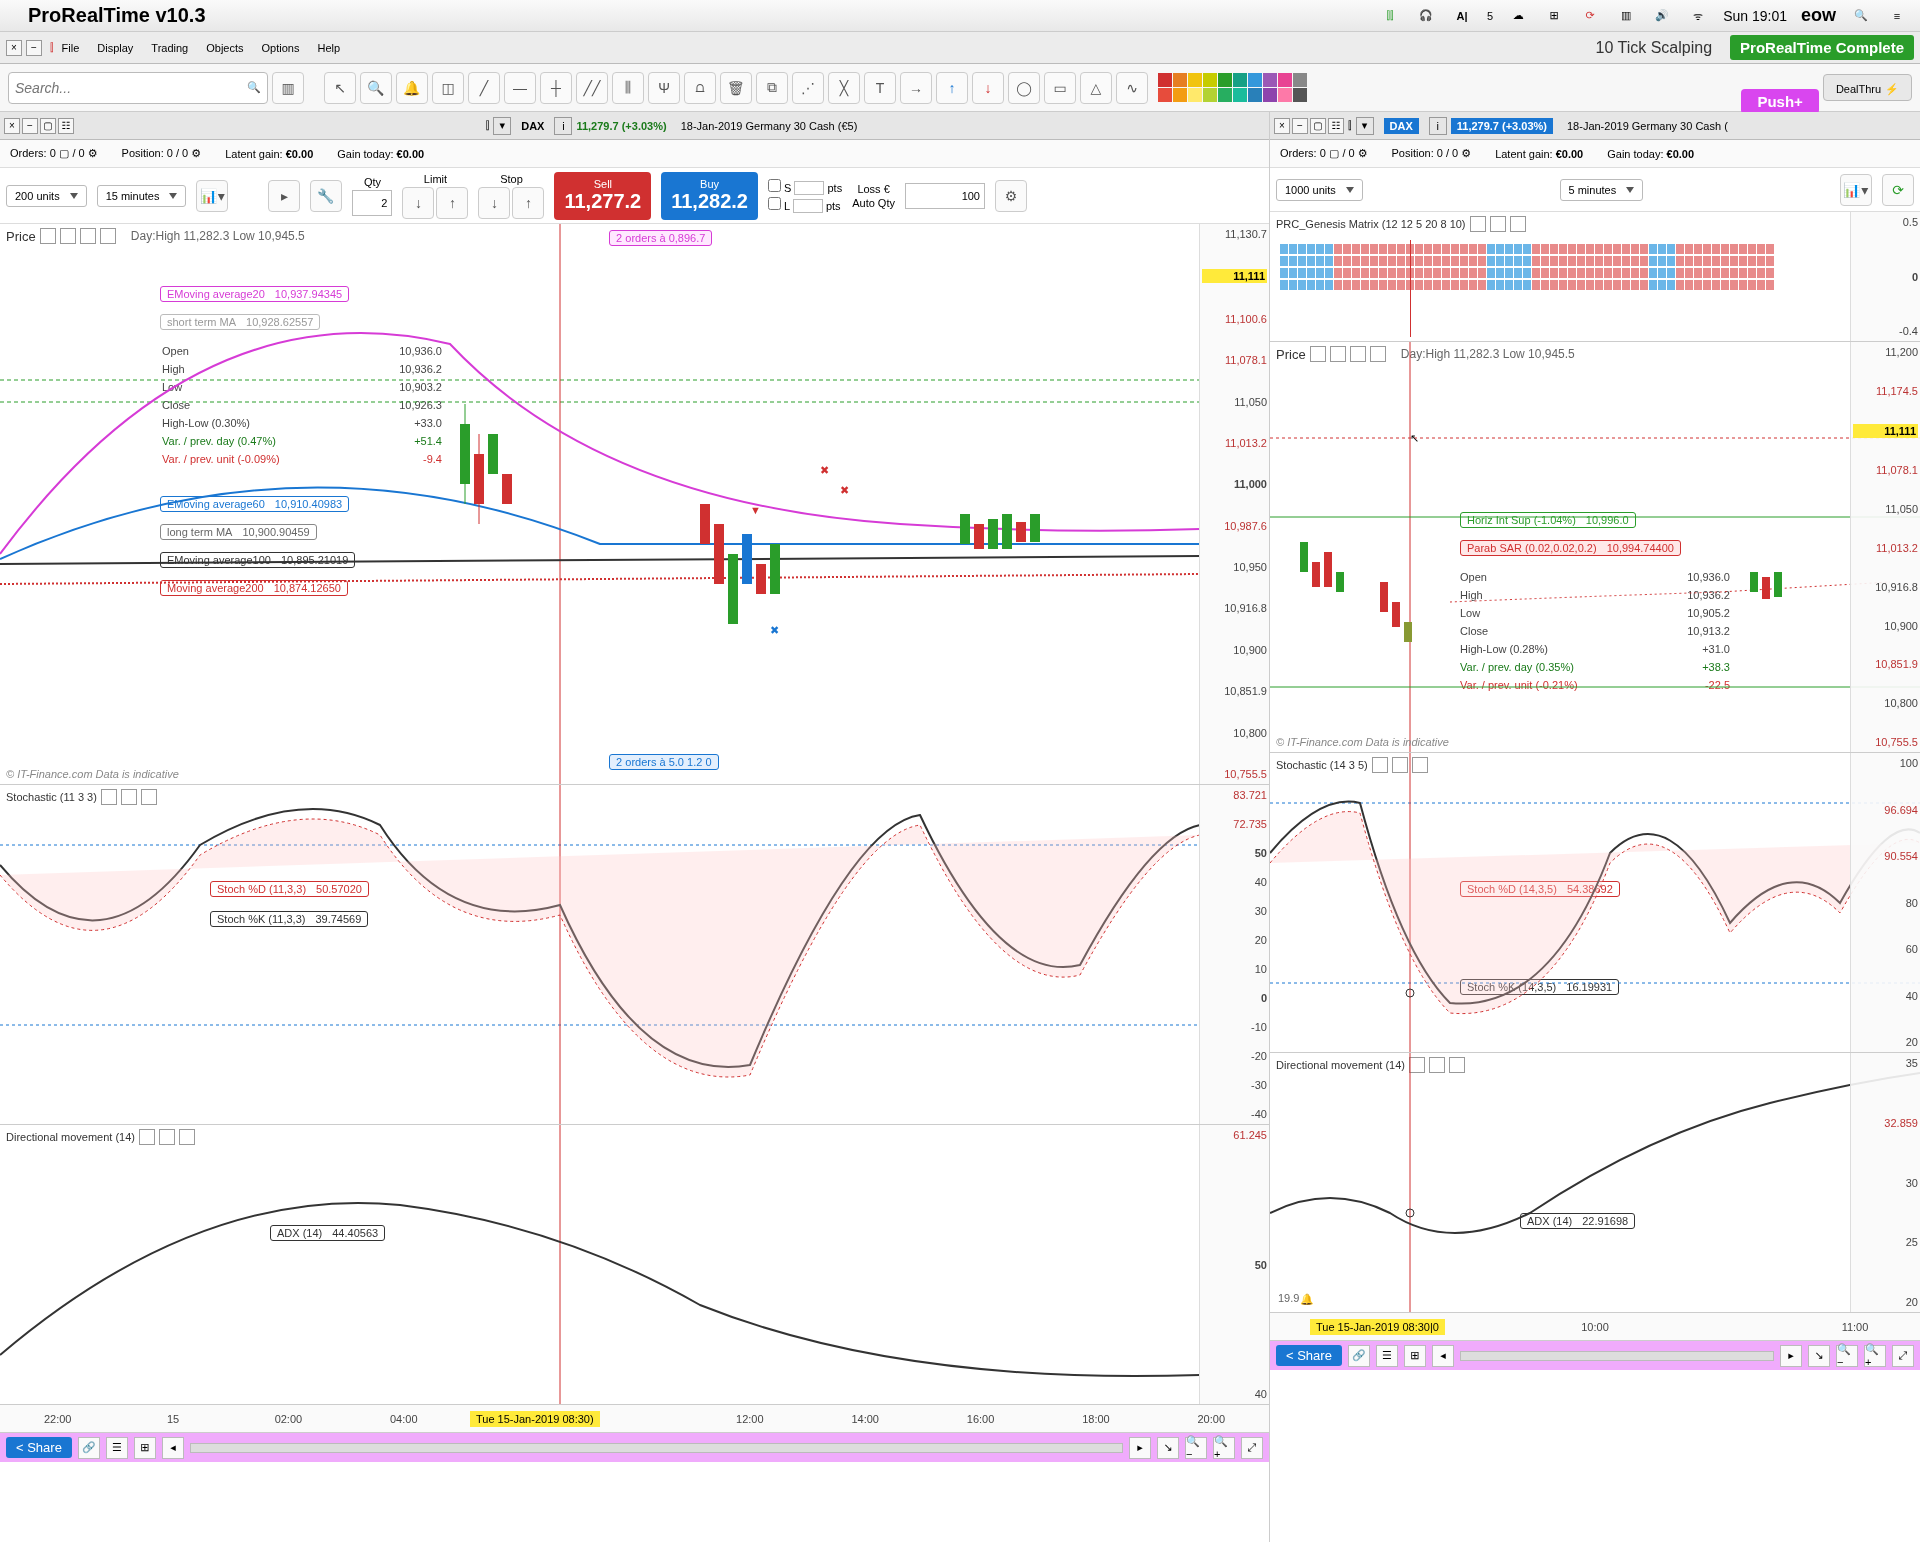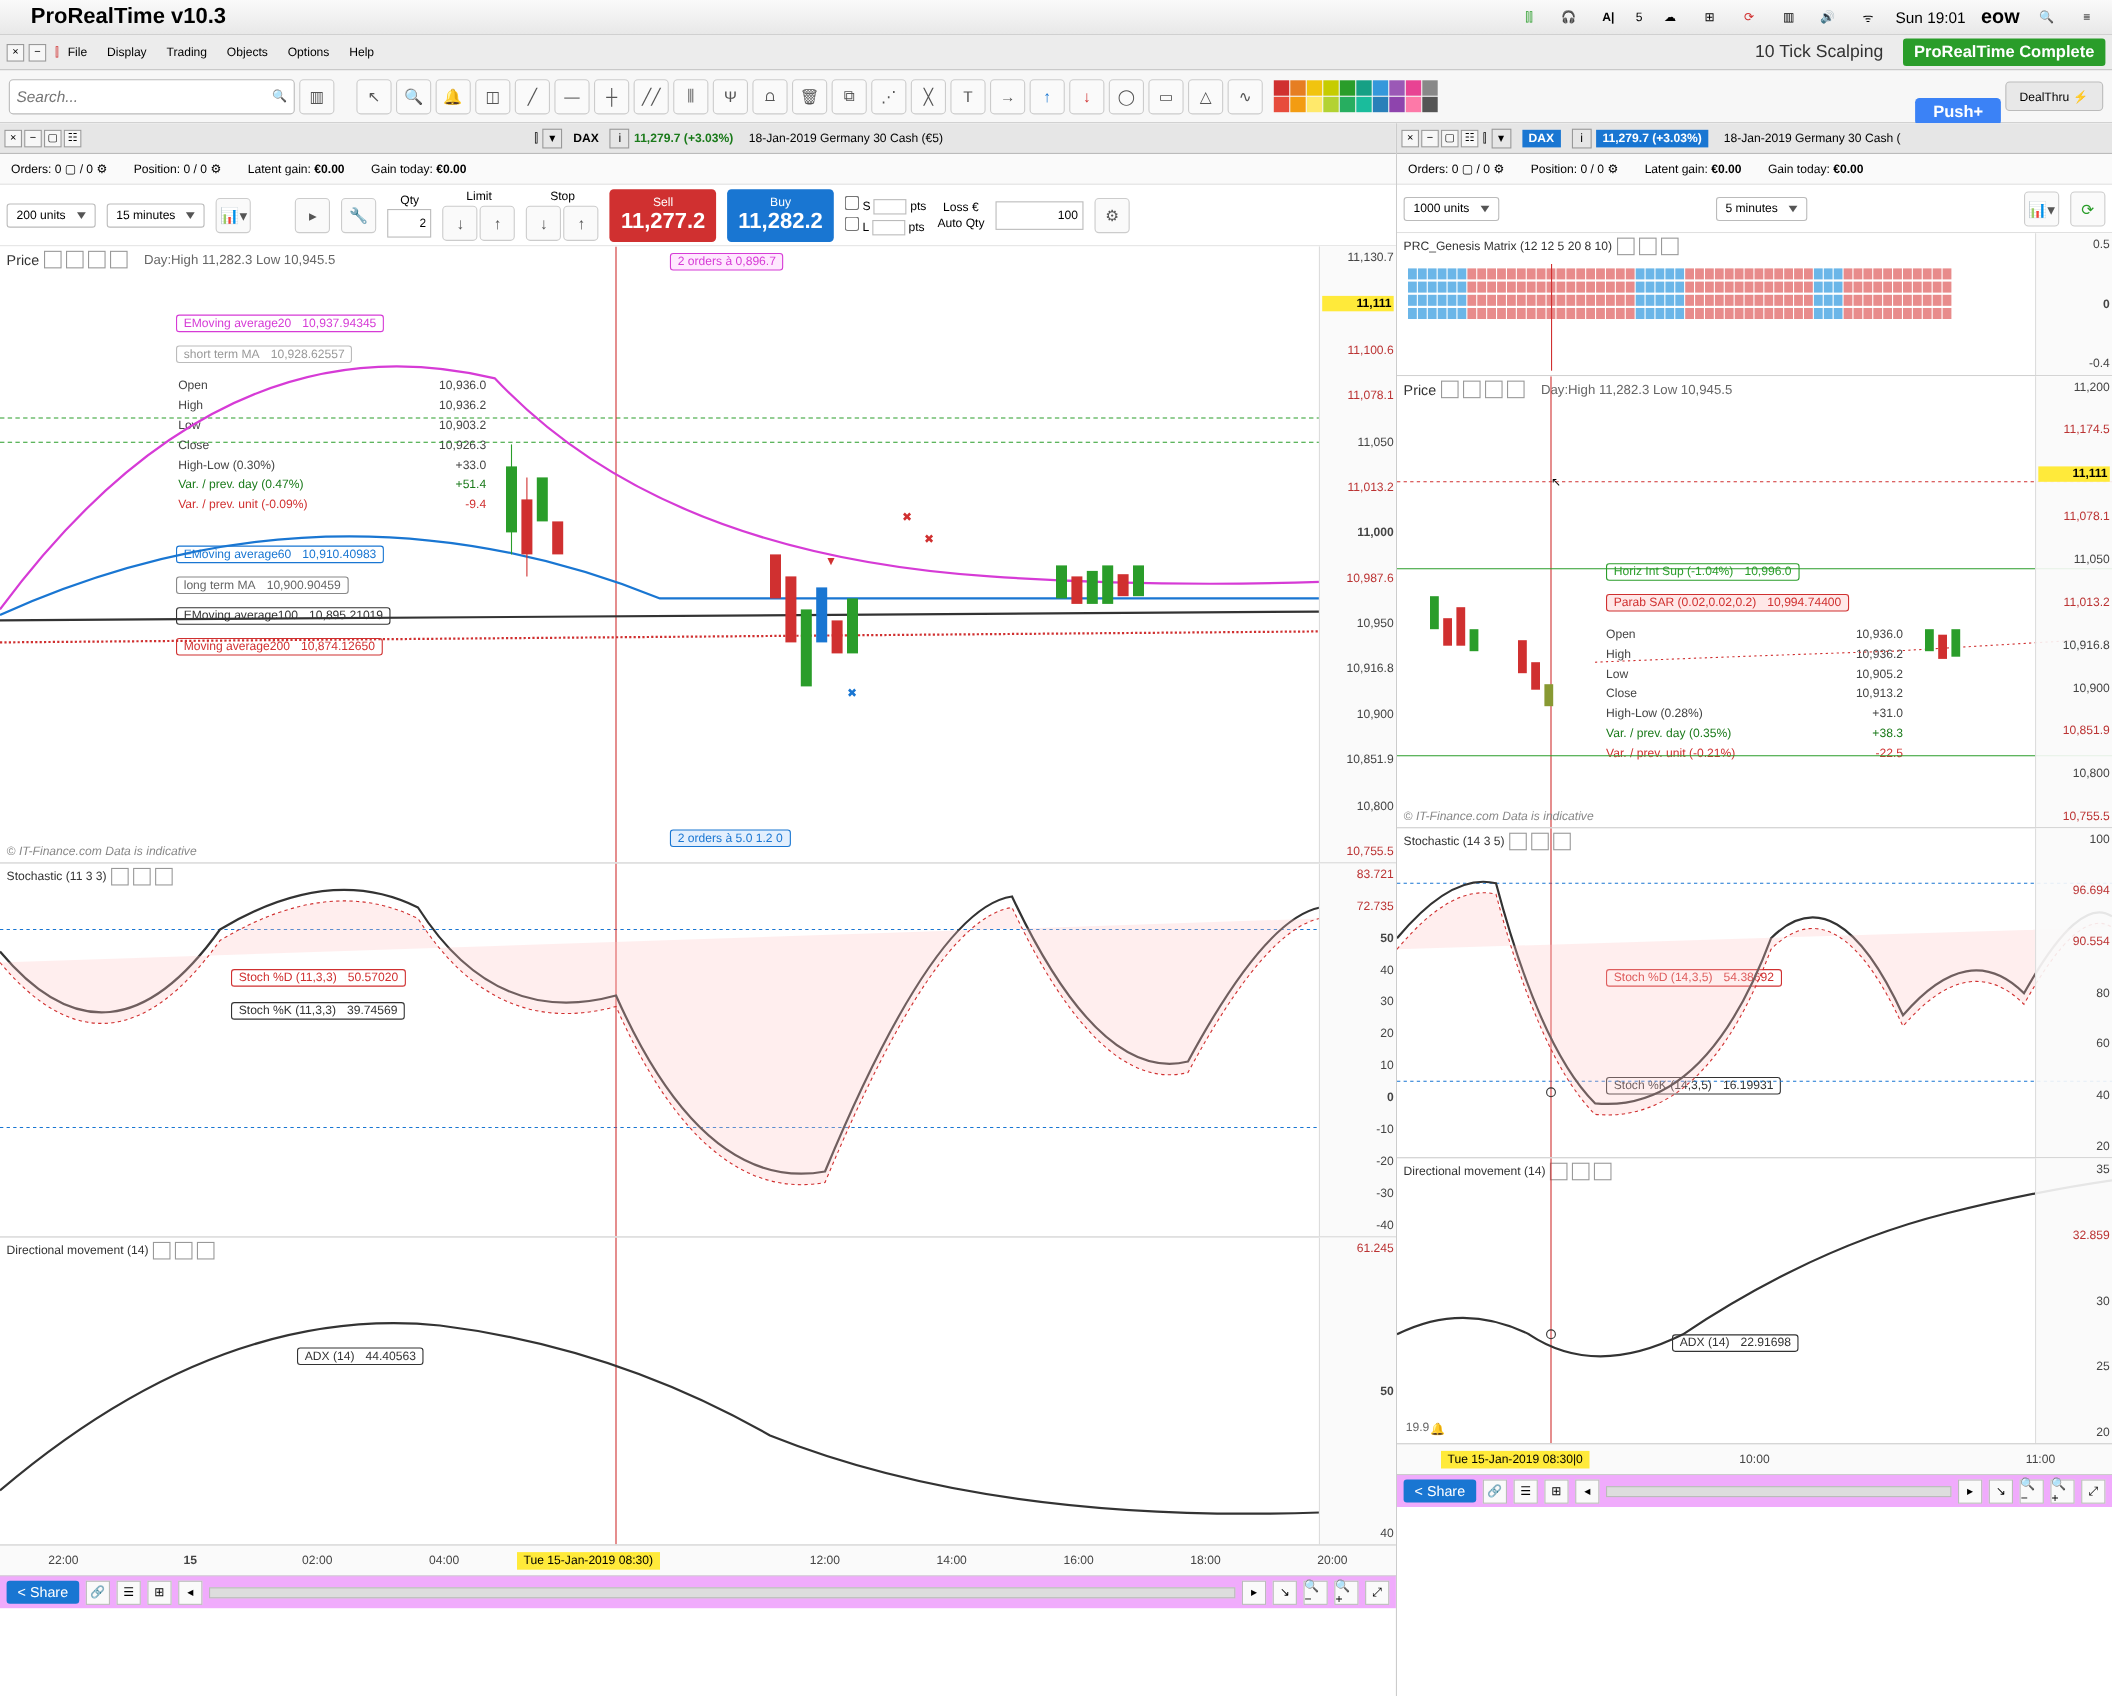--- a/index.html
+++ b/index.html
@@ -24,21 +24,21 @@
 
 
 .toolbar { height:48px; background:#f7f7f7; border-bottom:1px solid #ccc; display:flex; align-items:center; padding:0 8px; gap:4px; }
 .search { display:flex; align-items:center; background:#fff; border:1px solid #bbb; border-radius:4px; padding:0 6px; height:32px; width:260px;}
 .search input { border:none; outline:none; flex:1; font-size:14px; font-style:italic; color:#888;}
 .tbtn { width:32px; height:32px; border:1px solid #ccc; border-radius:4px; background:#fafafa; display:flex; align-items:center; justify-content:center; font-size:14px; color:#555;}
 .colorgrid { display:flex; flex-direction:column; gap:1px; margin:0 6px;}
 .colorgrid .row { display:flex; gap:1px;}
 .colorgrid .cell { width:14px; height:14px;}
 .toolbar .spacer { flex:1;}
-.pushbtn { background:#3b82f6; color:#fff; padding:4px 16px; border-radius:4px; font-size:15px;font-weight:bold;margin-top:28px;}
+.pushbtn { background:#d946ef; color:#fff; padding:4px 16px; border-radius:4px; font-size:15px;font-weight:bold;margin-top:28px;}
 .dealbtn { background:#e8e8e8; border:1px solid #bbb; padding:4px 12px; border-radius:4px; font-size:15px;}
 
 
 .workspace { display:flex; height:calc(100% - 32px - 32px - 48px); }
 .panel { display:flex; flex-direction:column; background:#fff; }
 .panel.left { width:1270px; border-right:1px solid #ccc;}
 .panel.right { flex:1;}
 
 
 .pt-bar { height:28px; background:#e6e6e6; border-bottom:1px solid #bbb; display:flex; align-items:center; padding:0 4px; gap:4px; font-size:14px;}
@@ -448,21 +448,21 @@
       </svg>
       <div class="yaxis">
         <span class="ylab">61.245</span>
           <span style="font-weight:bold">50</span>
           <span>40</span>
       </div>
     </div>
 
     <div class="timeline">
       <span class="t">22:00</span>
-      <span class="t" style="font-weight:bold">15</span>
+      <span class="t" style="font-weight:normal">15</span>
       <span class="t">02:00</span>
       <span class="t">04:00</span>
       <span class="t">06:00</span>
       <span class="hl" style="left:470px">Tue 15-Jan-2019 08:30)</span>
       <span class="t"></span>
       <span class="t">12:00</span>
       <span class="t">14:00</span>
       <span class="t">16:00</span>
       <span class="t">18:00</span>
       <span class="t">20:00</span>

